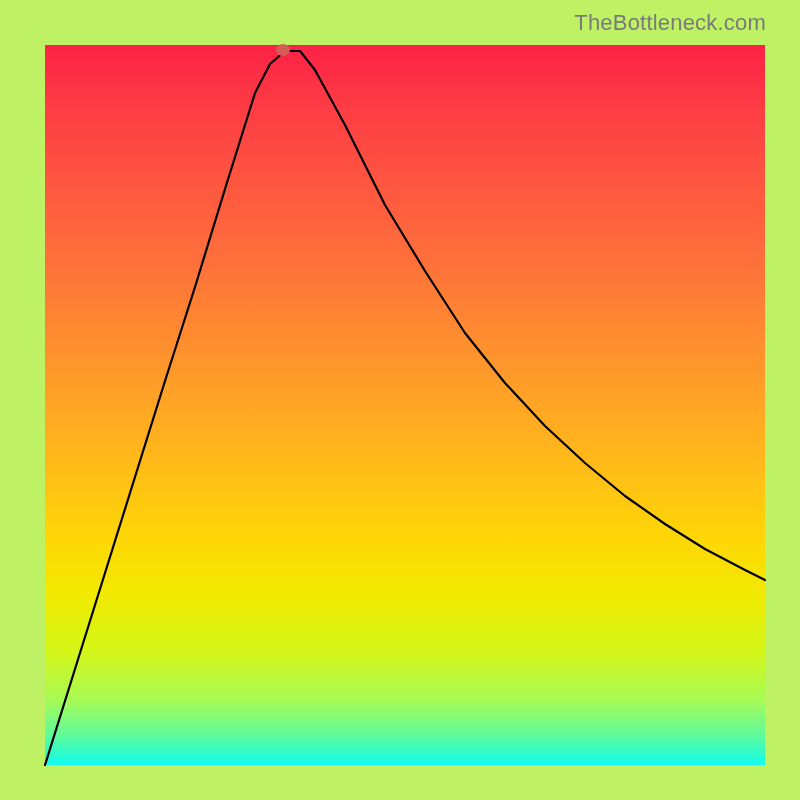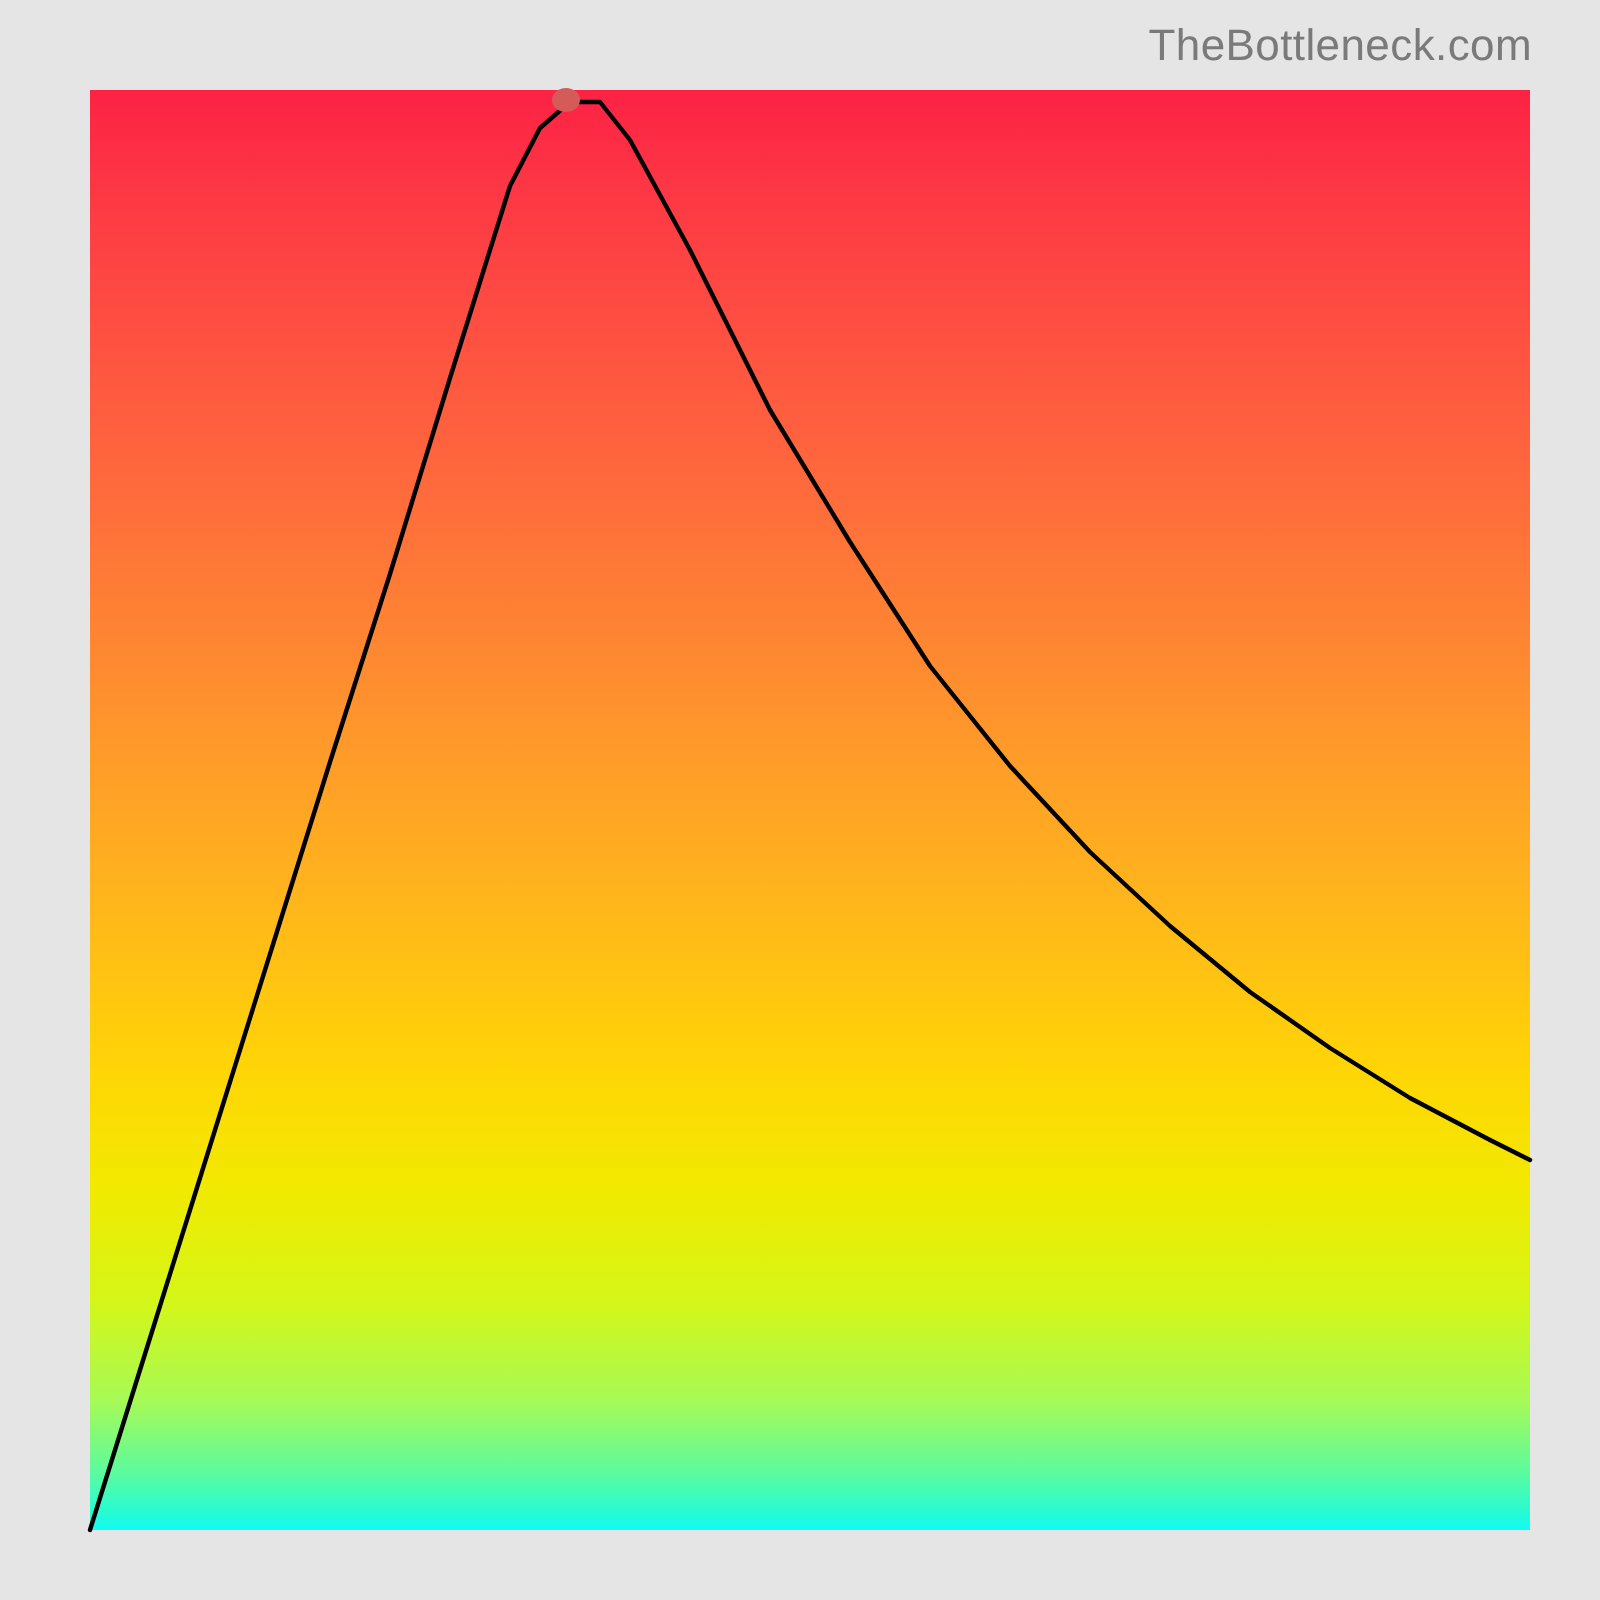--- a/index.html
+++ b/index.html
@@ -7,21 +7,21 @@
     padding: 0;
     width: 800px;
     height: 800px;
     background: #000;
     font-family: Arial, Helvetica, sans-serif;
   }
   .frame {
     position: relative;
     width: 800px;
     height: 800px;
-    background: #e5e5e5;
+    background: #bef264;
   }
   .plot {
     position: absolute;
     left: 45px;
     top: 45px;
     width: 720px;
     height: 720px;
     background: linear-gradient(
       to bottom,
       #fc2245 0%,

